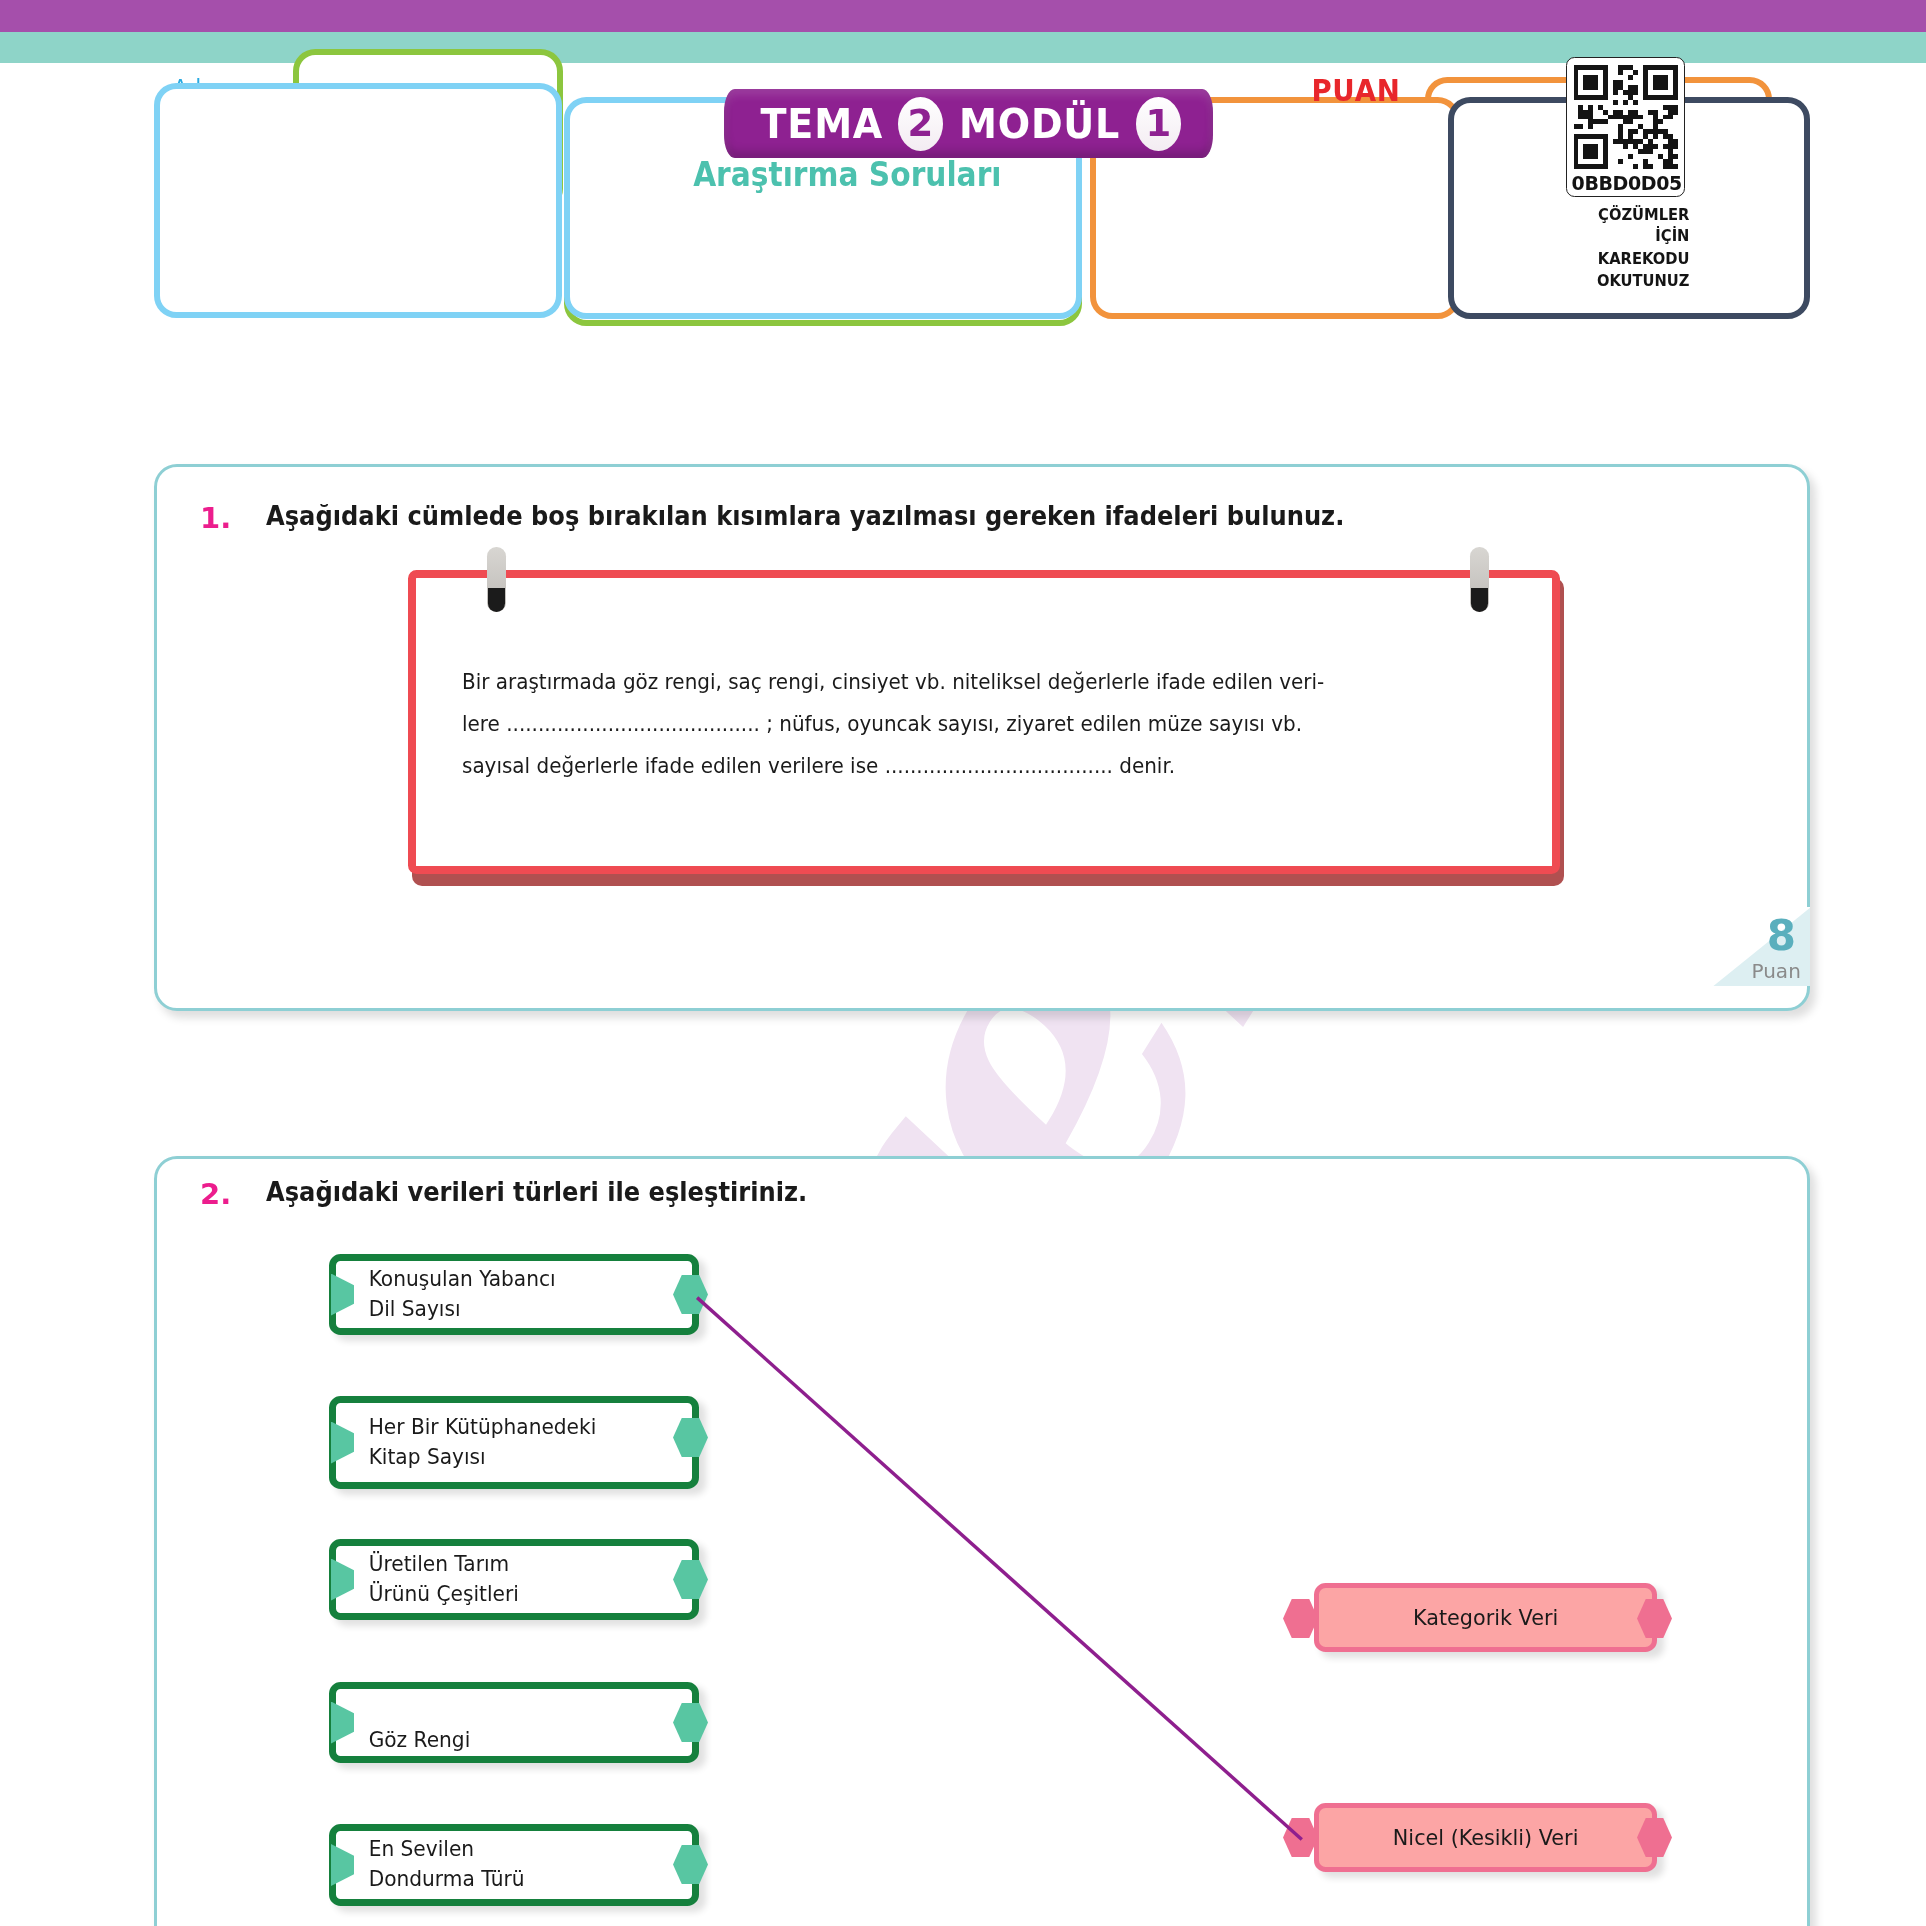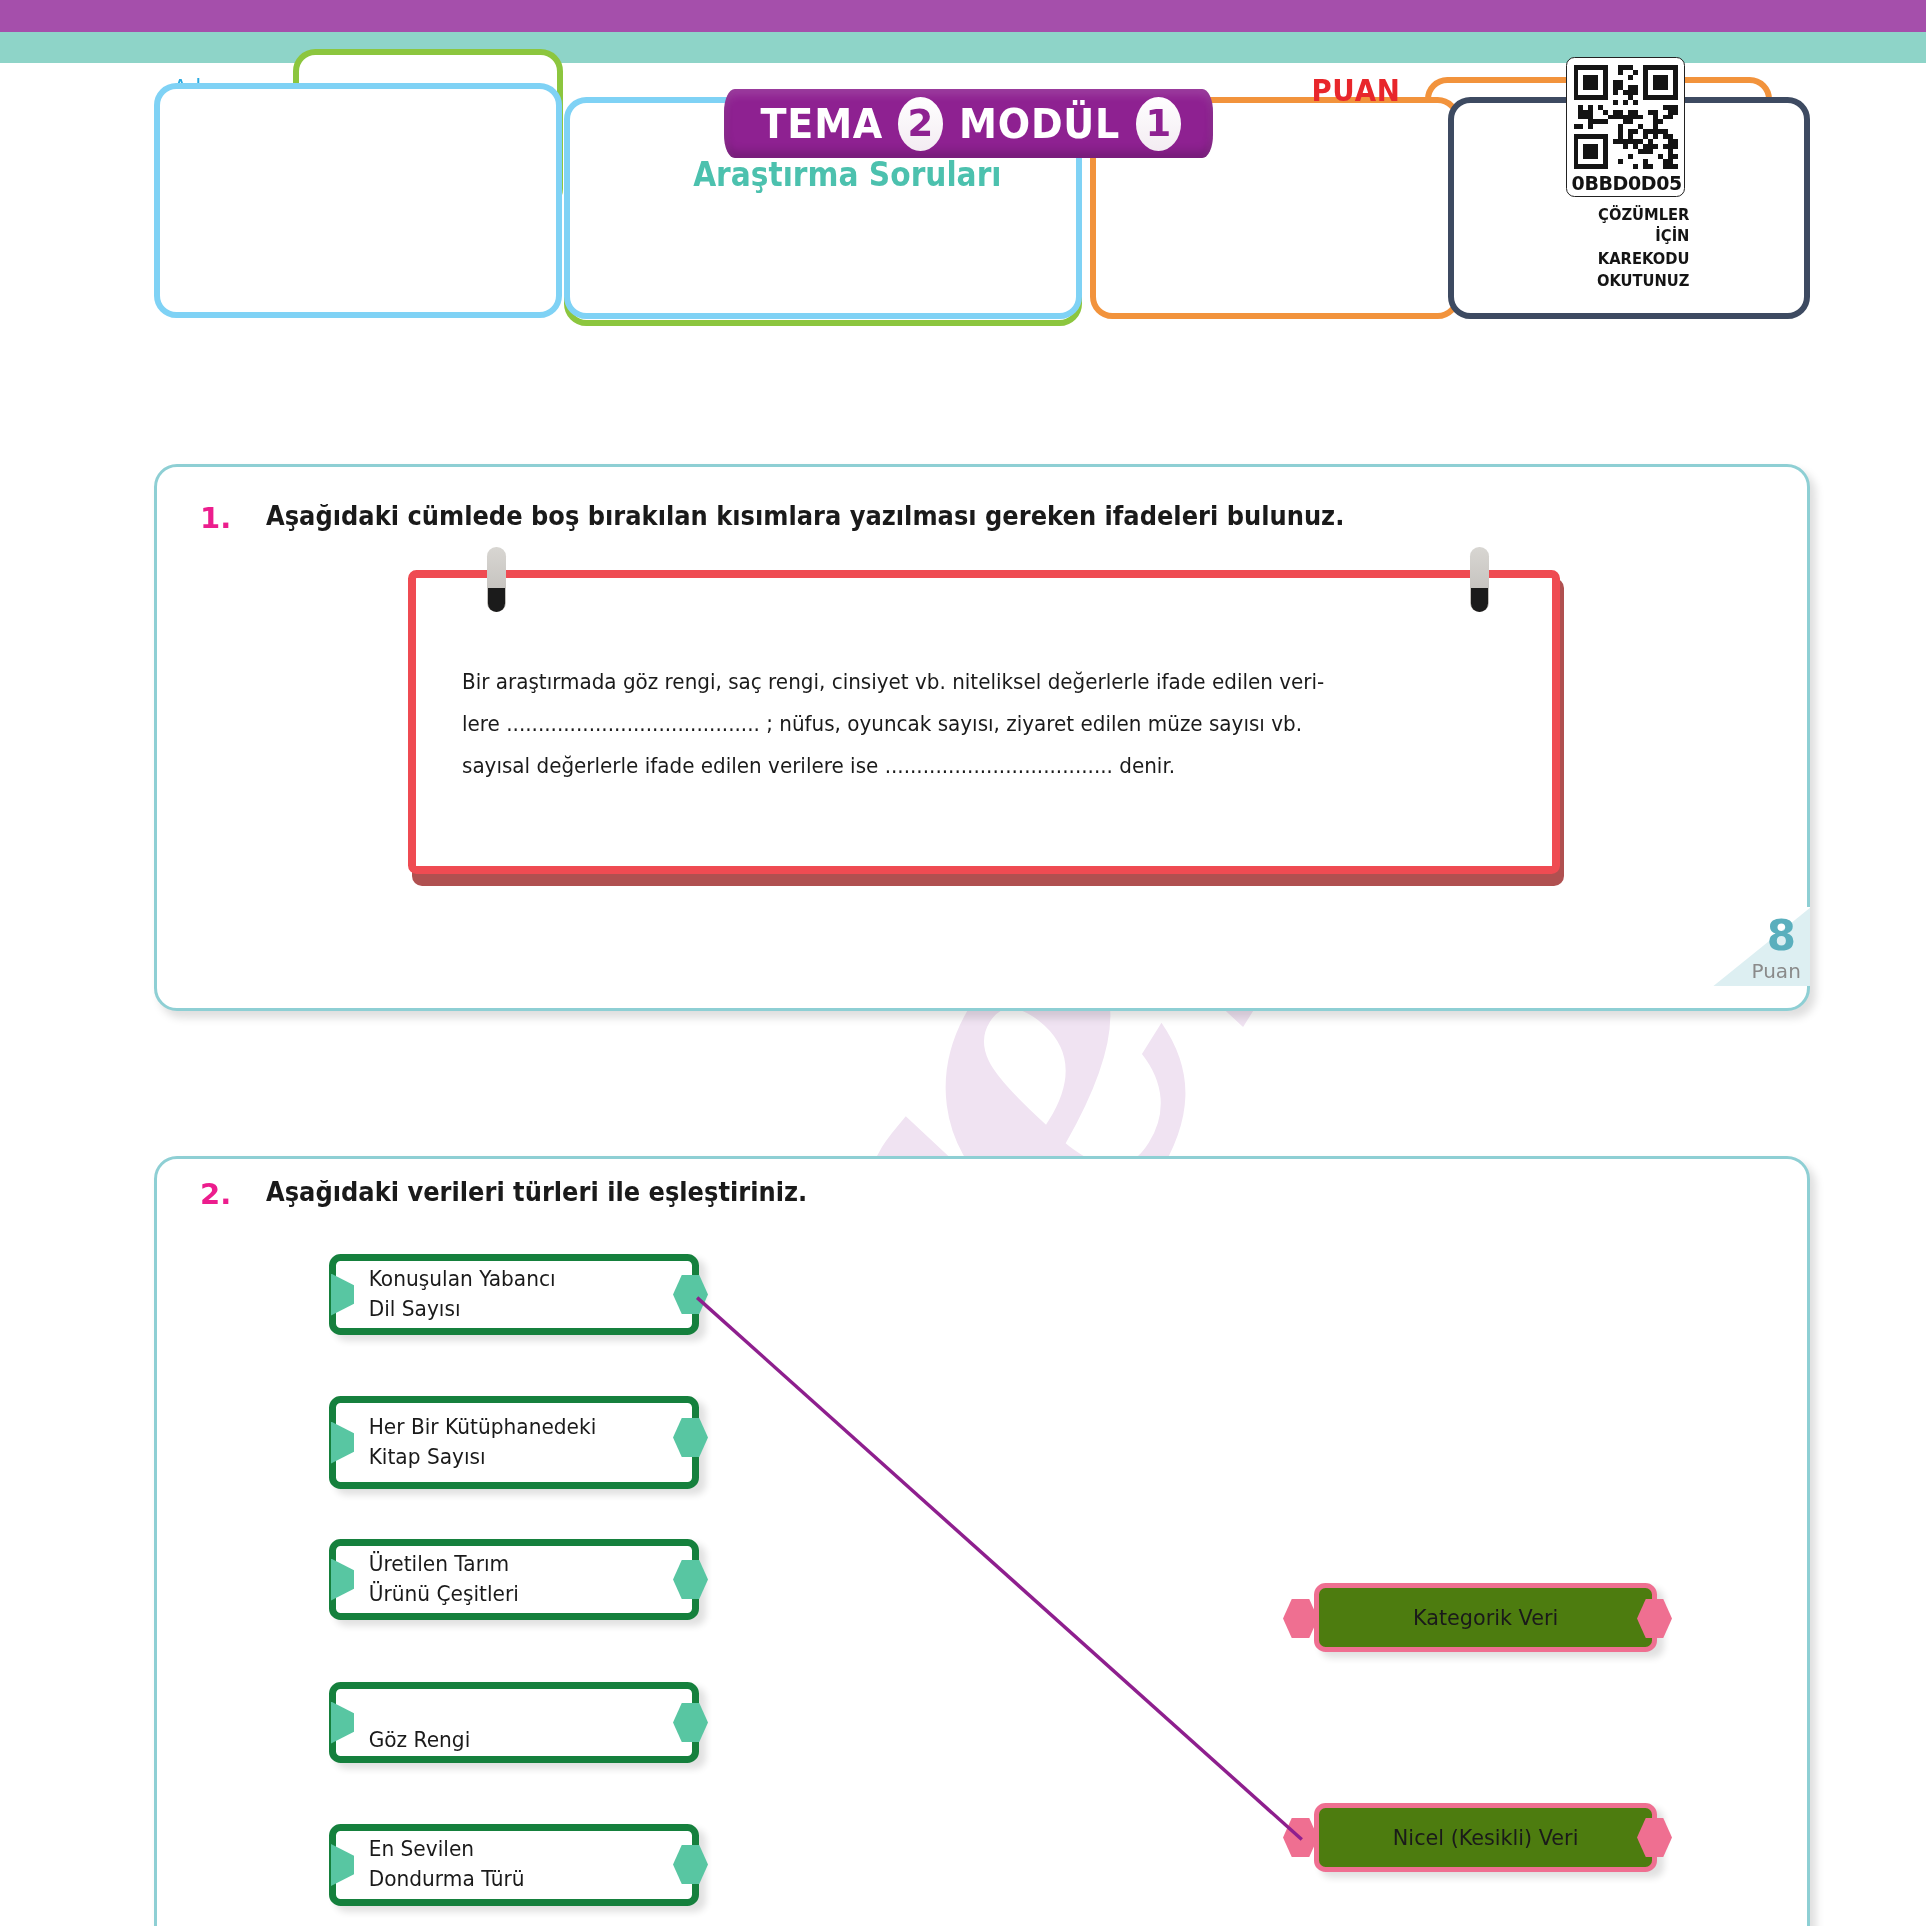--- a/index.html
+++ b/index.html
@@ -332,21 +332,21 @@
     width:35px; height:39px;
     background:#58c6a2;
     clip-path: polygon(25% 0%, 75% 0%, 100% 50%, 75% 100%, 25% 100%, 0% 50%);
     z-index:7;
   }
   .hexdot.pink { background:#ef6f91; }
 
   .answer-item {
     position:absolute;
     width:343px; height:69px;
-    background:#4d7c0f;
+    background:#fca5a5;
     border:5px solid #ef6f91;
     border-radius:11.6px;
     display:flex; align-items:center; justify-content:center;
     box-shadow: 6.2px 5.4px 7.7px rgba(0,0,0,.12);
   }
   .answer-item .atxt {
     font-family:"DejaVu Sans", sans-serif;
     font-size:21.6px;
     color:#1a1a1a;
     transform: scaleX(.96);

